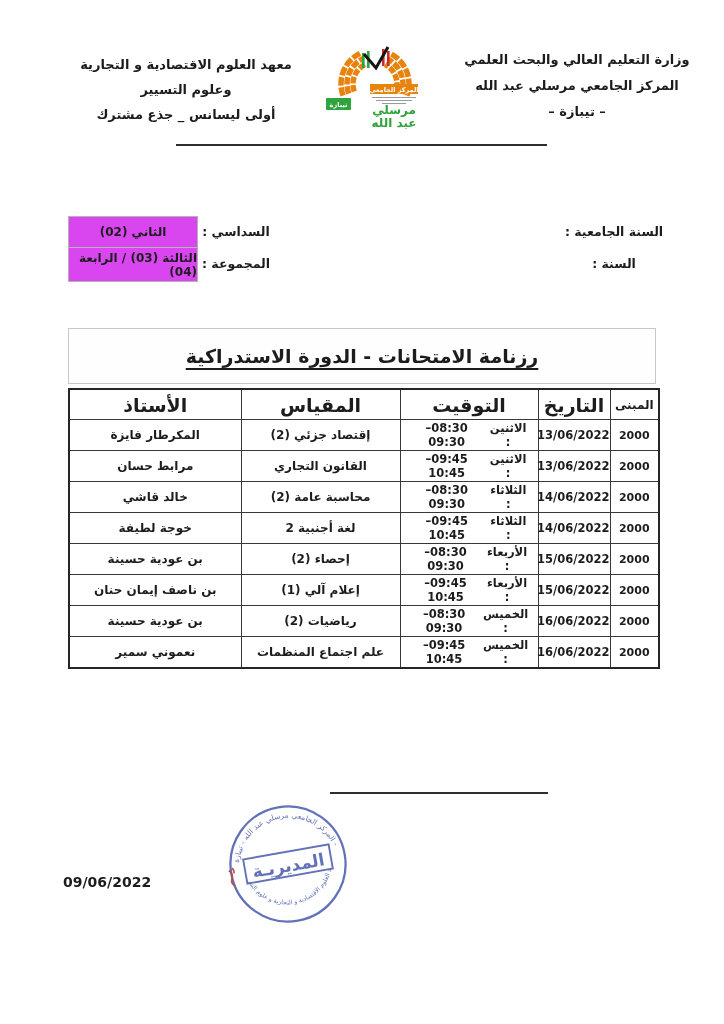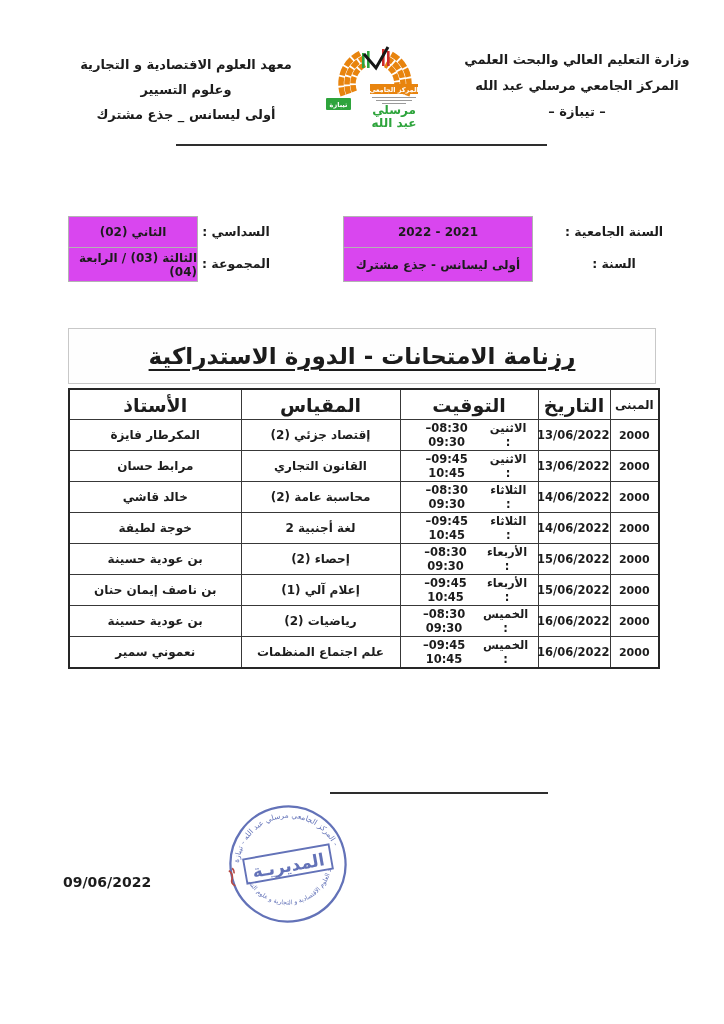--- a/index.html
+++ b/index.html
@@ -22,21 +22,21 @@
   .lbox{position:absolute;display:flex;flex-direction:column;}
   .lcell{display:flex;align-items:center;justify-content:center;font-weight:bold;font-size:12.5px;direction:rtl;}
   .lcell.r1{height:31px;} .lcell.r2{height:33px;}
   .box-right-values{left:343px;top:216px;width:190px;}
   .box-right-labels{left:552px;top:216px;width:124px;}
   .box-left-values{left:68px;top:216px;width:130px;}
   .box-left-labels{left:196px;top:216px;width:80px;}
   
   .title-box{position:absolute;left:68px;top:328px;width:586px;height:54px;border:1px solid #c8c8c8;
              background:#fefefe;display:flex;align-items:center;justify-content:center;}
-  .title-box span{font-size:23px;font-weight:bold;direction:rtl;
+  .title-box span{font-size:19px;font-weight:bold;direction:rtl;
                   text-decoration:underline;text-underline-offset:5px;text-decoration-thickness:1.5px;}
   
   .exam-table{position:absolute;left:68px;top:388px;width:590px;border-collapse:collapse;direction:rtl;
               table-layout:fixed;}
   .exam-table th,.exam-table td{border:1px solid #383838;padding:0;font-weight:bold;text-align:center;}
   .exam-table{border:2px solid #262626;}
   .exam-table thead th{height:29px;font-size:19px;}
   .exam-table thead th.h-building{font-size:12px;}
   .exam-table tbody td{height:30px;font-size:12px;}
   .c-building{font-size:11px !important;}
@@ -90,24 +90,20 @@
       <text x="26.5" y="73" font-size="6.5" font-weight="bold" fill="#ffffff" text-anchor="middle">تيبازة</text>
     </svg>
   </div>
 
   <div class="hdr-line"></div>
 
   <div class="lbox box-right-labels">
     <div class="lcell r1">السنة الجامعية :</div>
     <div class="lcell r2">السنة :</div>
   </div>
-  <div class="vbox box-right-values">
-    <div class="vcell r1">2021 - 2022</div>
-    <div class="vcell r2">أولى ليسانس - جذع مشترك</div>
-  </div>
 
   <div class="lbox box-left-labels">
     <div class="lcell r1">السداسي :</div>
     <div class="lcell r2">المجموعة :</div>
   </div>
   <div class="vbox box-left-values">
     <div class="vcell r1">الثاني (02)</div>
     <div class="vcell r2">الثالثة (03) / الرابعة (04)</div>
   </div>
 

